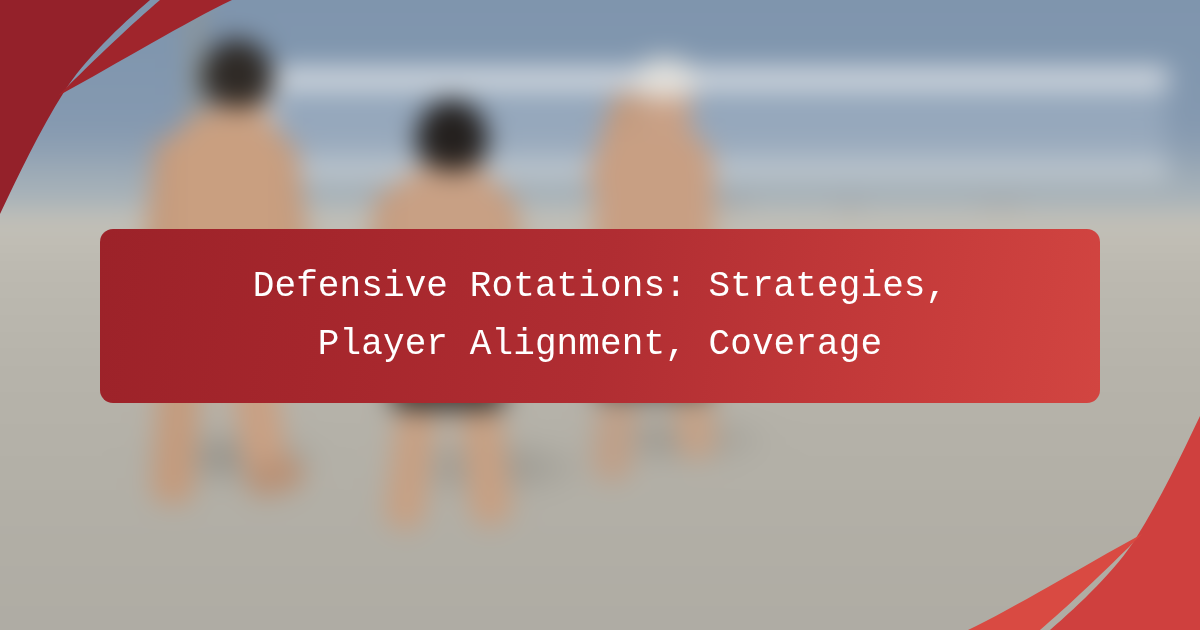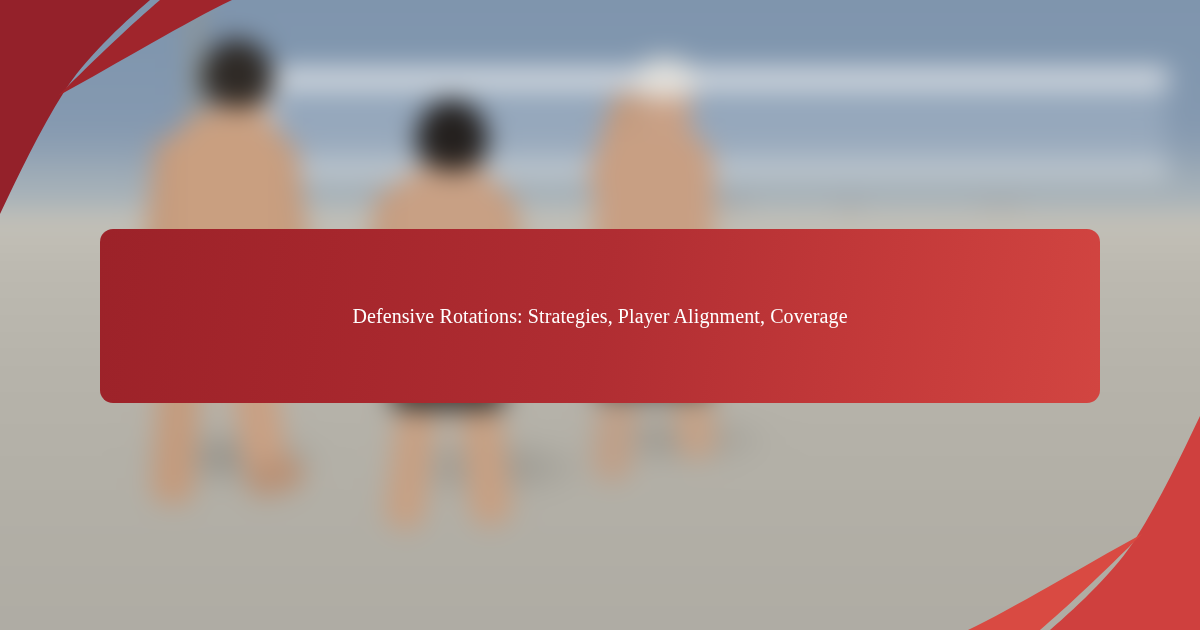--- a/index.html
+++ b/index.html
@@ -320,22 +320,22 @@
     display: flex;
     align-items: center;
     justify-content: center;
     box-sizing: border-box;
     padding: 0 44px;
   }
 
   .banner-title {
     margin: 1px;
     color: #ffffff;
-    font-family: Liberation Serif, serif;
-    font-size: 20px;
+    font-family: Liberation Mono, monospace;
+    font-size: 36px;
     font-weight: 400;
     line-height: 1.62;
     text-align: center;
     letter-spacing: .1px;
     max-width: 700px;
   }
 </style>
 </head>
 <body>
 

